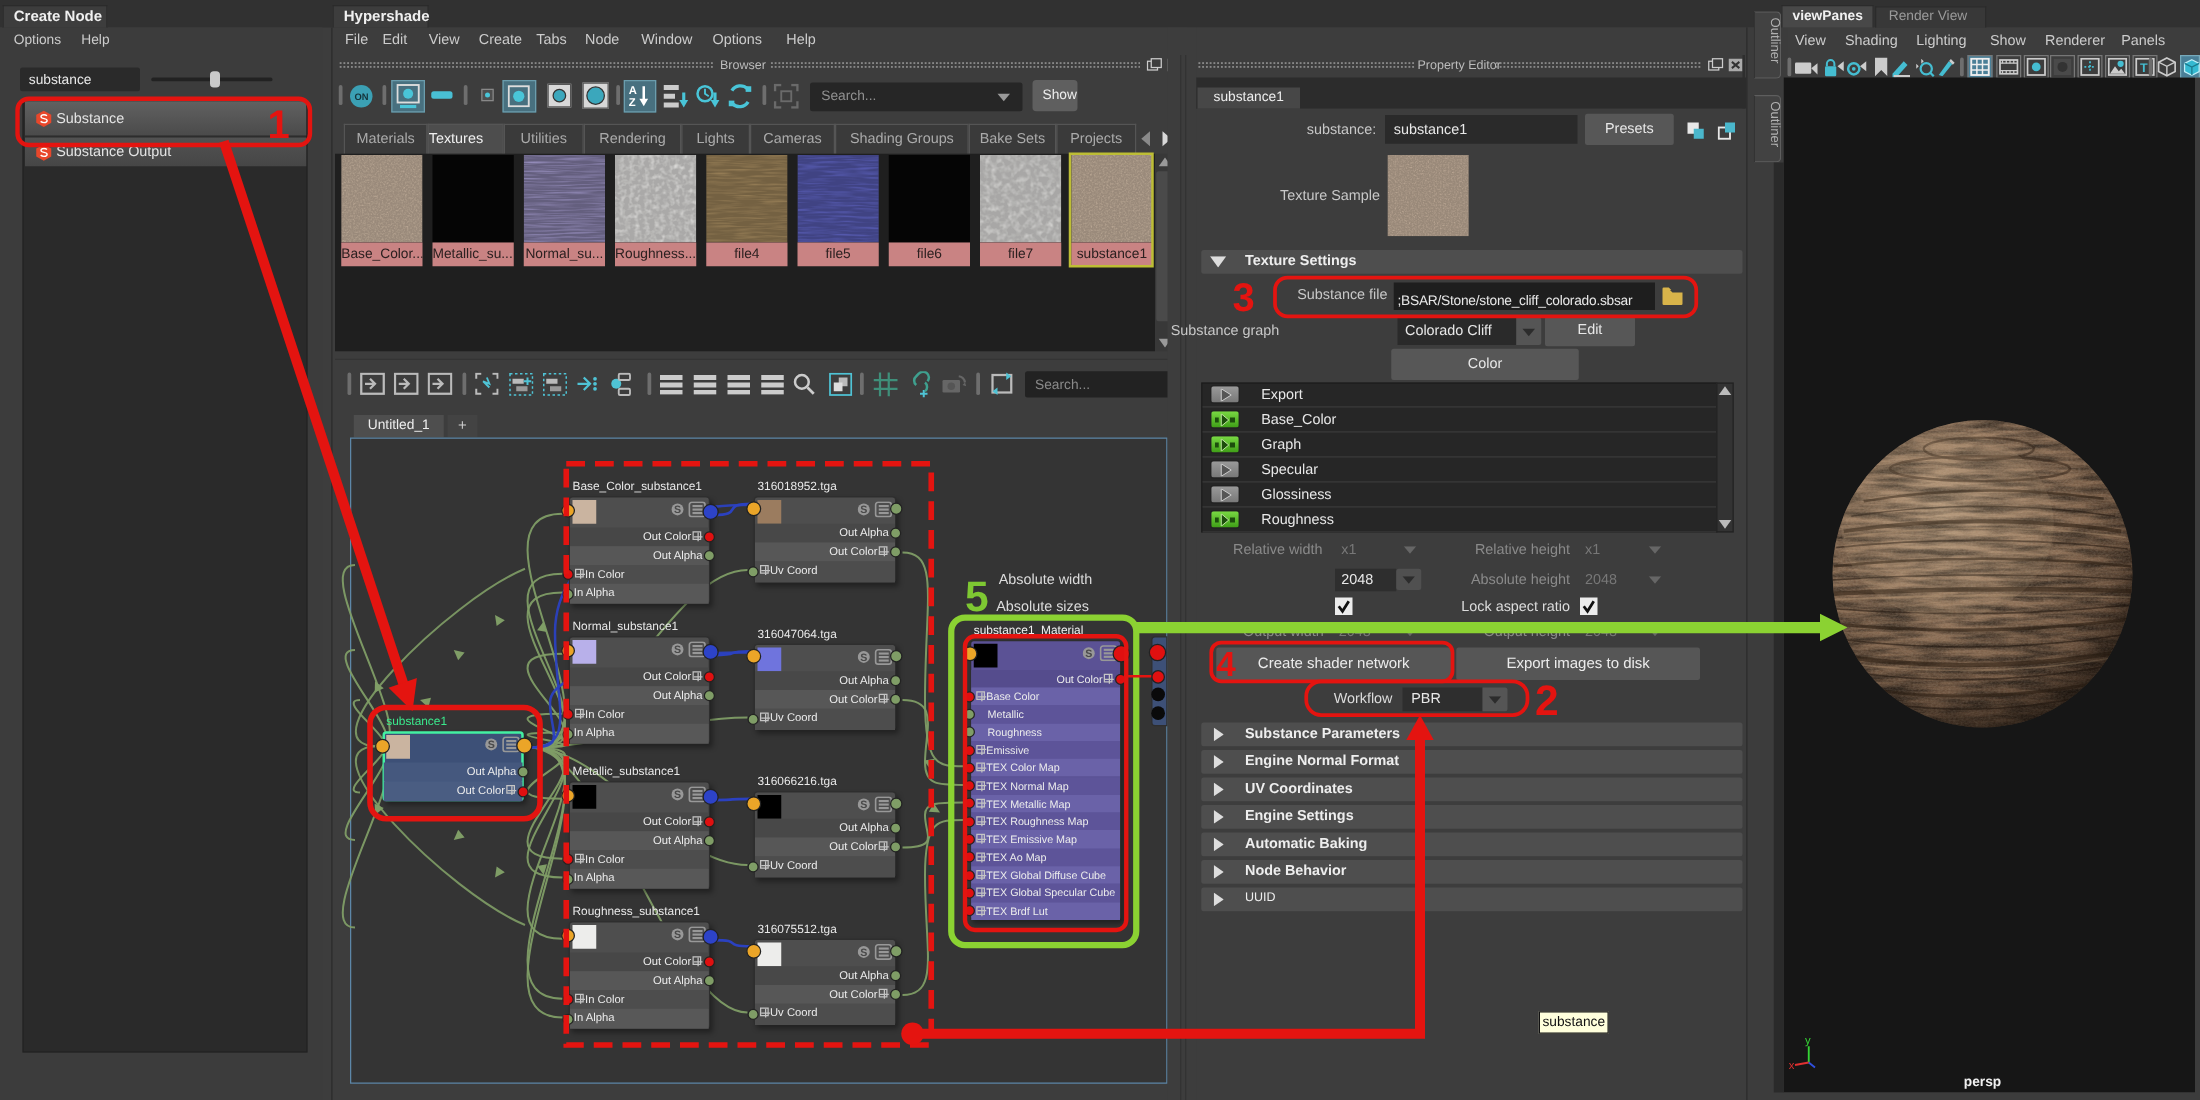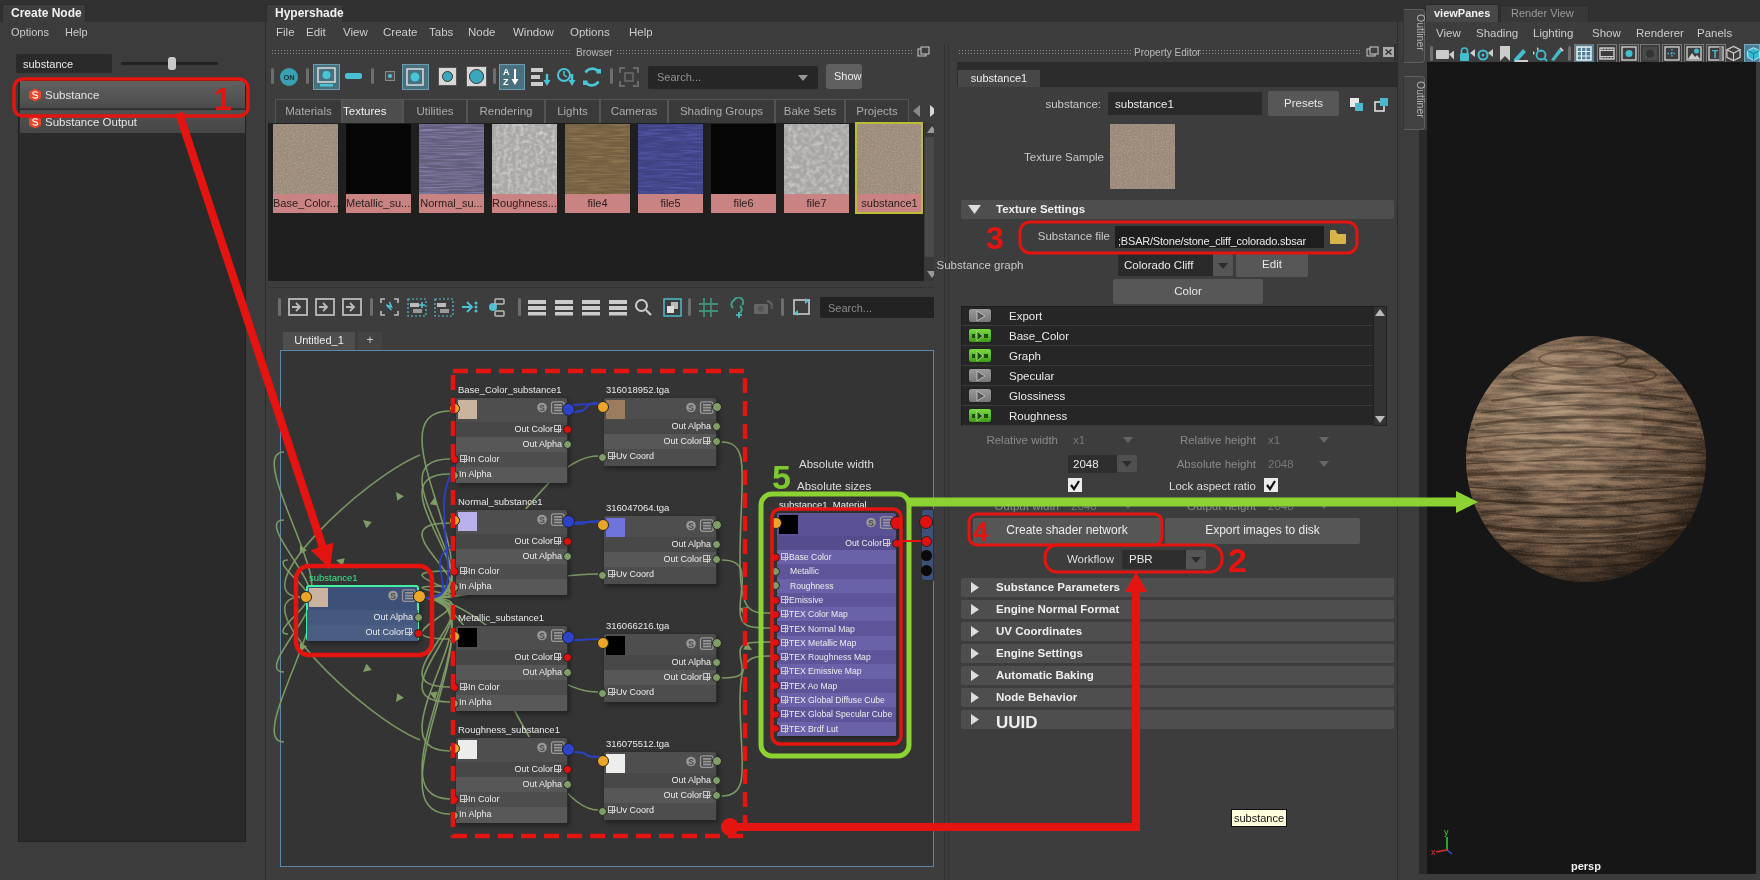--- a/index.html
+++ b/index.html
@@ -881,21 +881,21 @@
 <div class="t" style="left:996px;top:670px;font-size:11.5px;font-weight:bold;color:#eee">Automatic Baking</div>
 <div class="" style="left:961px;top:688px;width:433px;height:19px;background:#4e4e4e;border-radius:2px"></div>
 <svg style="position:absolute;left:971px;top:692px" width="8" height="11">
     <path d="M0 0l8 5.5L0 11z" fill="#ddd"></path>
   </svg>
 <div class="t" style="left:996px;top:692px;font-size:11.5px;font-weight:bold;color:#eee">Node Behavior</div>
 <div class="" style="left:961px;top:710px;width:433px;height:19px;background:#4e4e4e;border-radius:2px"></div>
 <svg style="position:absolute;left:971px;top:714px" width="8" height="11">
     <path d="M0 0l8 5.5L0 11z" fill="#ddd"></path>
   </svg>
-<div class="t" style="left:996px;top:714px;font-size:17px;font-weight:bold;color:#eee">UUID</div>
+<div class="t" style="left:996px;top:714px;font-size:10px;font-weight:normal;color:#eee">UUID</div>
 <div class="" style="left:1231px;top:809px;width:56px;height:18px;background:#ffffdc;border:1px solid #111;color:#111;font-size:11px;text-align:center;line-height:16px">substance</div>
 <div class="" style="left:1397px;top:22px;width:33px;height:858px;background:#3c3c3c;border-left:1px solid #2b2b2b"></div>
 <div class="" style="left:1403px;top:9px;width:22px;height:54px;background:#424242;border:1px solid #5e5e5e;border-left:1px solid #333;border-radius:0 4px 4px 0"></div>
 <svg style="position:absolute;left:1403px;top:9px" width="22" height="54">
     <text x="13.5" y="5" font-size="10.5" fill="#b0b0b0" font-family="Liberation Sans" transform="rotate(90 13.5 5)">Outliner</text>
   </svg>
 <div class="" style="left:1403px;top:76px;width:22px;height:54px;background:#424242;border:1px solid #5e5e5e;border-left:1px solid #333;border-radius:0 4px 4px 0"></div>
 <svg style="position:absolute;left:1403px;top:76px" width="22" height="54">
     <text x="13.5" y="5" font-size="10.5" fill="#b0b0b0" font-family="Liberation Sans" transform="rotate(90 13.5 5)">Outliner</text>
   </svg>

